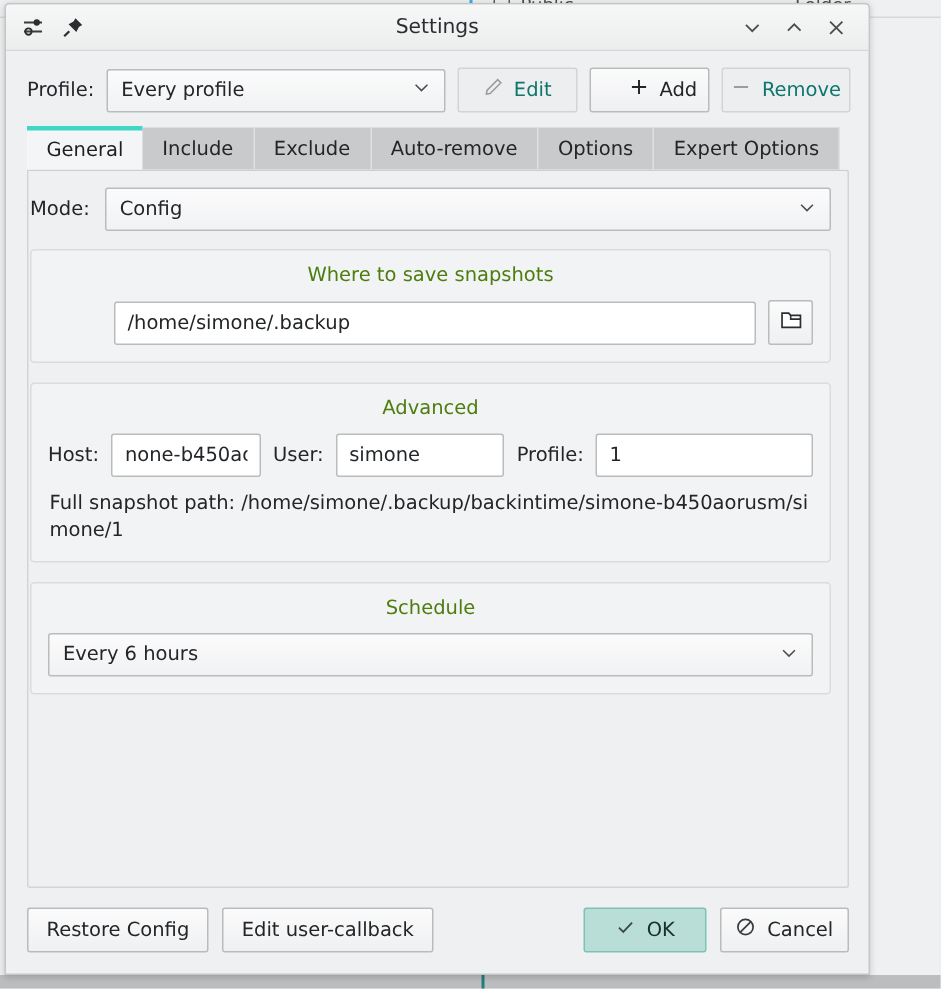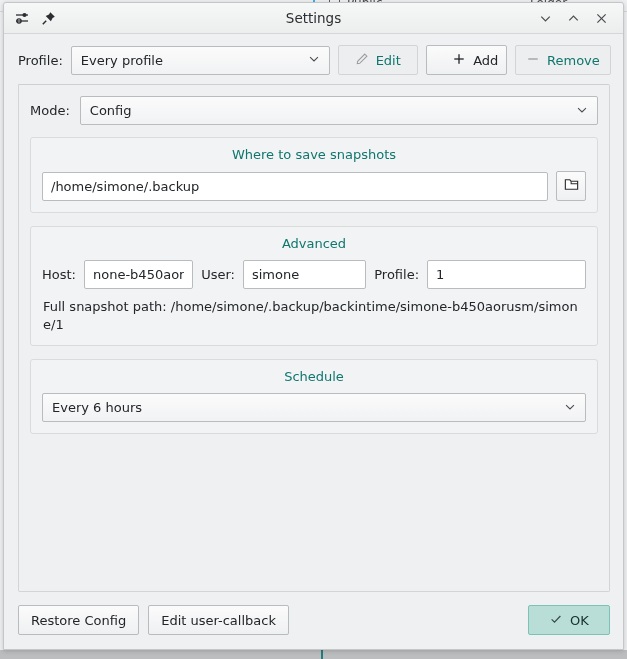--- a/index.html
+++ b/index.html
@@ -55,21 +55,21 @@
   .bg-bottom-tick {
     position: absolute;
     top: 650px; width: 2px; height: 9px;
     background: #237d7d;
   }
 
   
   #dialog {
     position: absolute;
     left: 3px; top: 2px;
-    width: 621px; height: 648px;
+    width: 577px; height: 648px;
     background: #eff0f1;
     border: 1px solid #c4c6c8;
     border-radius: 3px 3px 0 0;
     box-shadow: 0 1px 5px rgba(0,0,0,0.18);
     display: flex;
     flex-direction: column;
   }
 
   
   #titlebar {
@@ -190,21 +190,21 @@
   }
 
   
   #tabpanel {
     margin: 0 13px 0 14px;
     flex: 1 1 auto;
     background: #eff0f1;
     border: 1px solid #d2d4d6;
     border-top: 1px solid #cdcfd1;
     border-radius: 0 2px 2px 2px;
-    padding: 11px 11px 0 11px;
+    padding: 11px 11px 0 1px;
     overflow: hidden;
   }
 
   .mode-row {
     display: flex;
     align-items: center;
     gap: 10px;
     margin-bottom: 12px;
   }
   .mode-row .label { font-size: 13px; }
@@ -214,37 +214,37 @@
   .group {
     border: 1px solid #d9dbdd;
     border-radius: 3px;
     background: #f2f3f4;
     padding: 9px 11px 11px 11px;
     margin-bottom: 13px;
   }
   .group-title {
     text-align: center;
     font-size: 13px;
-    color: #0f766e;
+    color: #4d7c0f;
     margin-bottom: 9px;
   }
 
   .input {
     height: 29px;
     border: 1px solid #b9bcbe;
     border-radius: 2px;
     background: #ffffff;
     font-size: 13px;
     color: #232629;
     padding: 0 8px;
     font-family: inherit;
     outline: none;
     min-width: 0;
   }
-  .path-row { display: flex; gap: 8px; align-items: center; }
+  .path-row { display: flex; gap: 8px; align-items: center; margin-left: 44px; }
   #path-input { flex: 1 1 auto; }
   .icon-btn {
     width: 30px; height: 30px;
     border: 1px solid #b9bcbe;
     border-radius: 2px;
     background: linear-gradient(#fbfbfc, #eff0f1);
     display: flex; align-items: center; justify-content: center;
     cursor: pointer; padding: 0;
   }
 
@@ -380,20 +380,40 @@
       <button class="btn disabled" id="btn-remove">
         <span>
           <svg width="14" height="14" viewBox="0 0 16 16">
             <line x1="2.6" y1="8" x2="13.4" y2="8" stroke="#9a9da0" stroke-width="1.5"></line>
           </svg>
         </span>
         <span>Remove</span>
       </button>
     </div>
 
+    <div id="tabbar">
+      <div class="tab active">
+        <span>General</span>
+      </div>
+      <div class="tab">
+        <span>Include</span>
+      </div>
+      <div class="tab">
+        <span>Exclude</span>
+      </div>
+      <div class="tab">
+        <span>Auto-remove</span>
+      </div>
+      <div class="tab">
+        <span>Options</span>
+      </div>
+      <div class="tab">
+        <span>Expert Options</span>
+      </div>
+    </div>
 
     <div id="tabpanel">
 
       <div class="mode-row">
         <span class="label">Mode:</span>
         <div class="combo" id="mode-combo">
           <span>Config</span>
           <span class="chev">
             <svg width="14" height="14" viewBox="0 0 16 16">
               <polyline points="3.5,6.3 8,10.8 12.5,6.3" fill="none" stroke="#4a4d50" stroke-width="1.2"></polyline>
@@ -456,16 +476,25 @@
 
       <button class="btn btn-ok">
         <span>
           <svg width="14" height="14" viewBox="0 0 16 16">
             <polyline points="3,8.4 6.3,11.7 13,4.6" fill="none" stroke="#3b4a47" stroke-width="1.4"></polyline>
           </svg>
         </span>
         <span>OK</span>
       </button>
 
+      <button class="btn btn-cancel">
+        <span>
+          <svg width="14" height="14" viewBox="0 0 16 16">
+            <circle cx="8" cy="8" r="5.8" fill="none" stroke="#3a3d40" stroke-width="1.3"></circle>
+            <line x1="3.9" y1="12.1" x2="12.1" y2="3.9" stroke="#3a3d40" stroke-width="1.3"></line>
+          </svg>
+        </span>
+        <span>Cancel</span>
+      </button>
     </div>
 
   </div>
 </div>
 
 </body></html>

